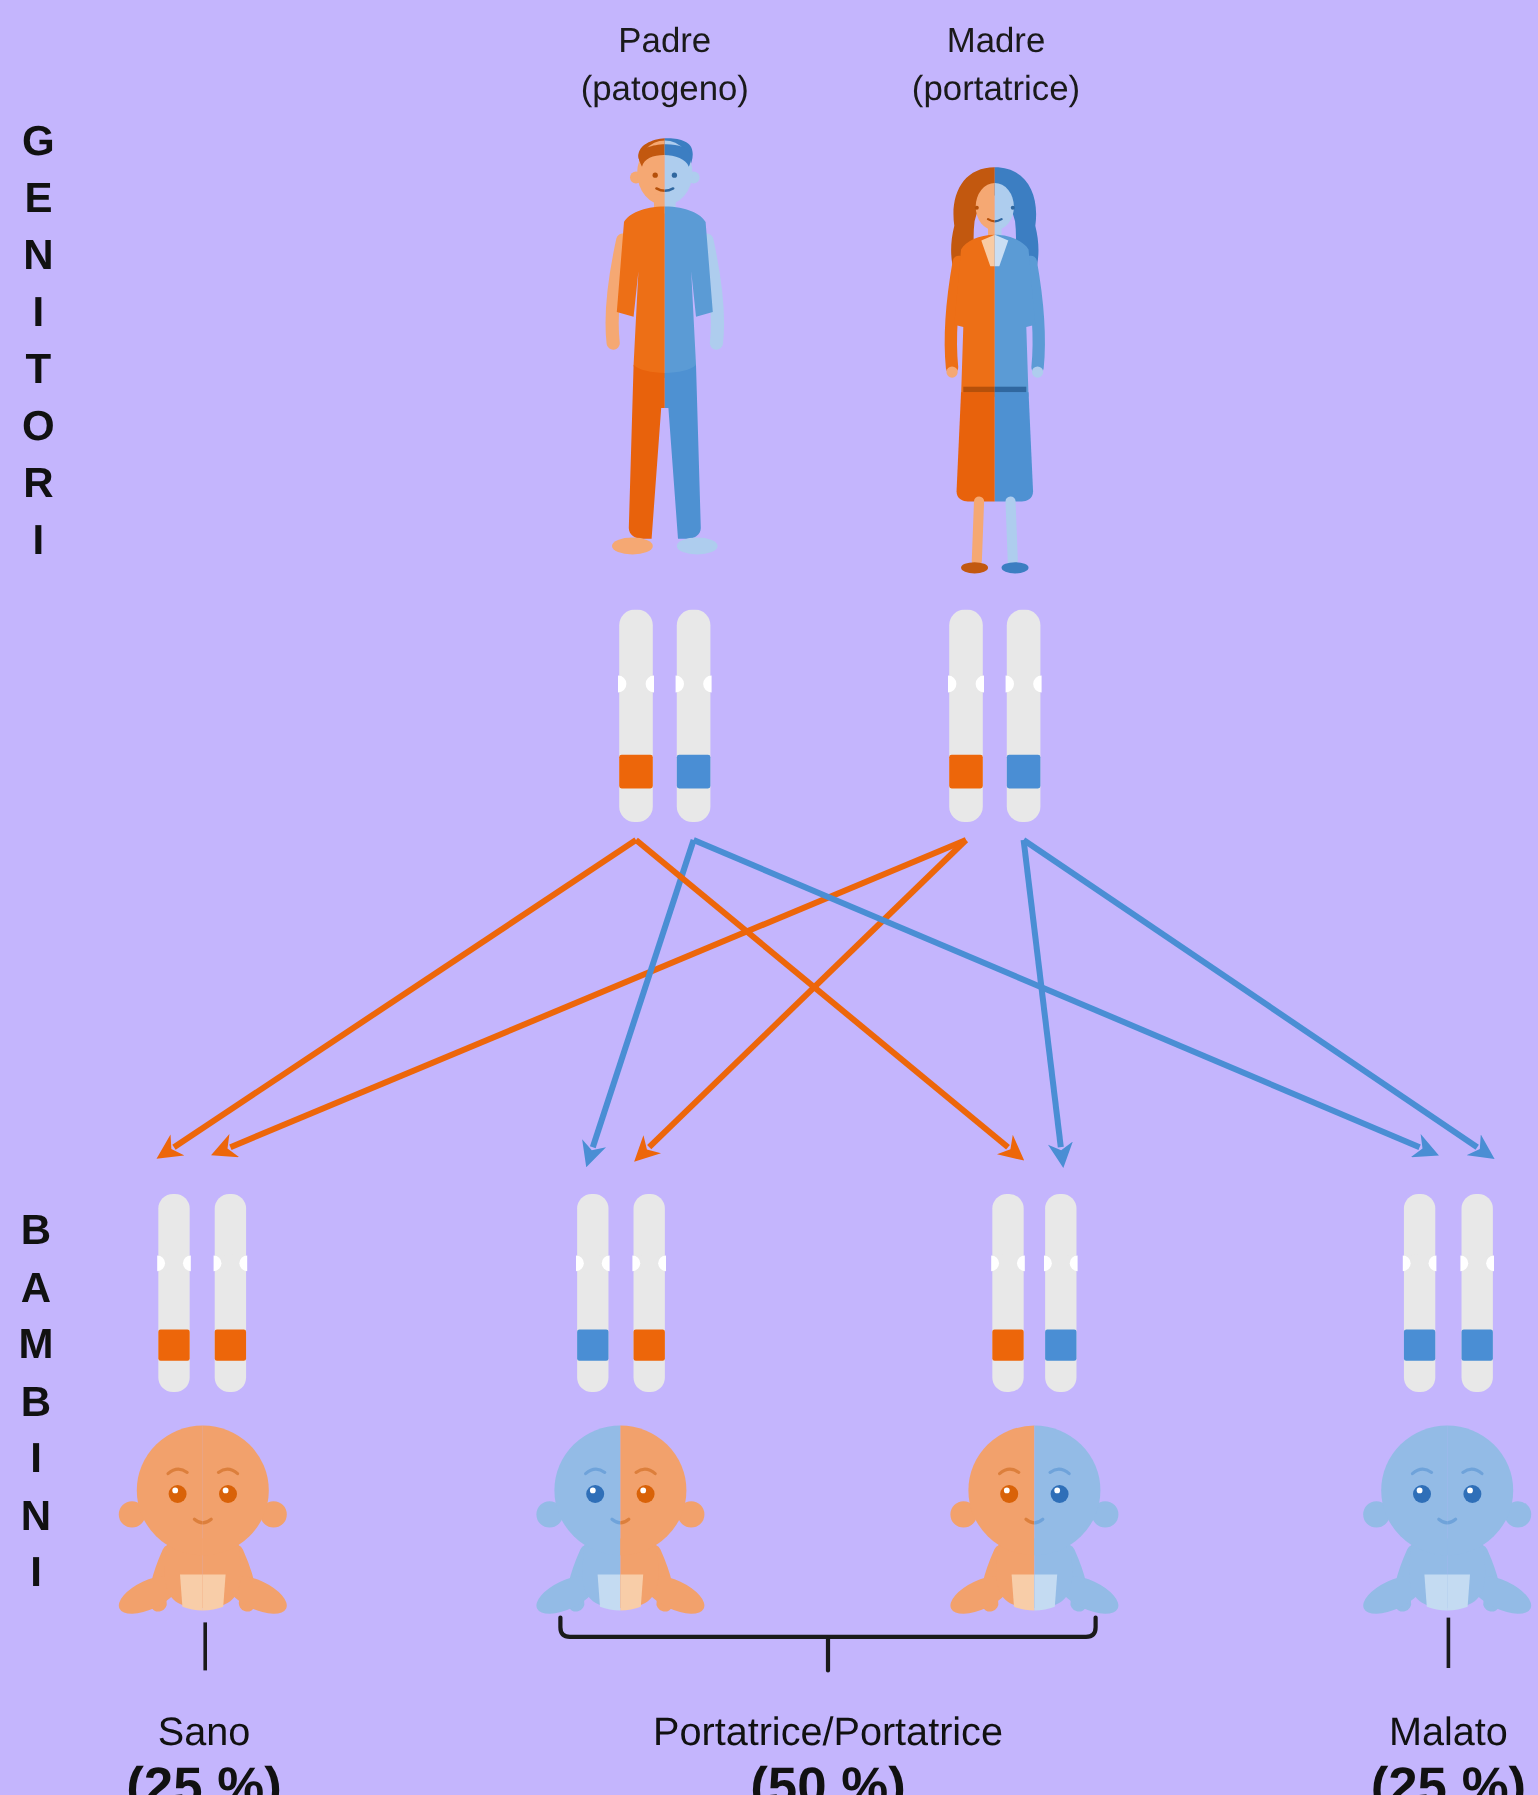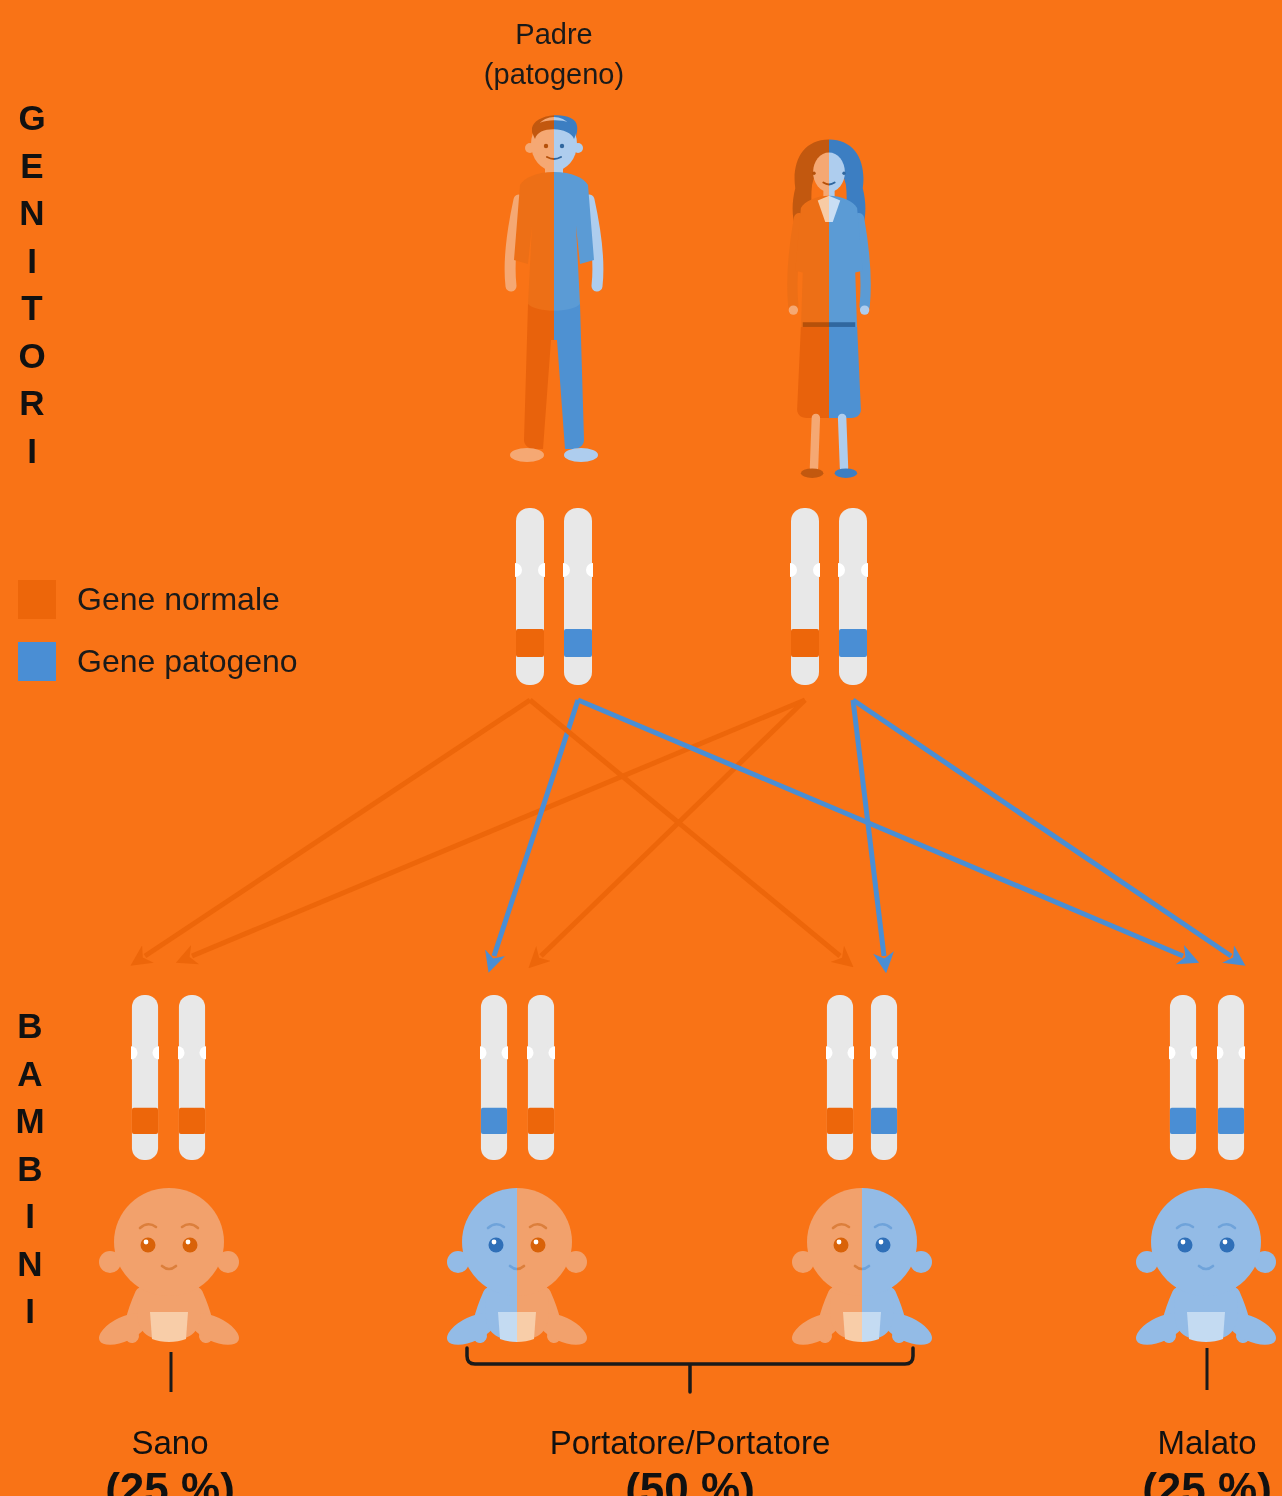--- a/index.html
+++ b/index.html
@@ -1,17 +1,17 @@
 <!DOCTYPE html>
 <html><head>
 <meta charset="utf-8">
 <style>
   html,body{margin:0;padding:0;background:#fff;overflow:hidden;}
   body{font-family:"Liberation Sans",sans-serif;color:#1a1a1a;}
-  #stage{position:relative;width:1282px;height:1496px;background:#f97316;}
+  #stage{position:relative;width:1282px;height:1496px;background:#c4b5fd;}
   #diagram{position:absolute;left:0;top:0;}
 
   .parent-label{position:absolute;width:280px;text-align:center;font-size:29px;line-height:40px;color:#1a1a1a;}
   .parent-label .l1,.parent-label .l2{display:block;}
   #father-label{left:414px;top:14px;}
   #mother-label{left:690px;top:14px;}
 
   .vertical-label{position:absolute;width:56px;text-align:center;font-weight:bold;font-size:35px;color:#111;}
   .vertical-label div{height:47.5px;line-height:47.5px;}
   #genitori-label{left:4px;top:94px;}
@@ -243,20 +243,24 @@
 
     <path d="M171,1352 L171,1392" stroke="#1a1a1a" stroke-width="3"></path>
     <path d="M467,1348 L467,1356 Q467,1364 475,1364 L905,1364 Q913,1364 913,1356 L913,1348 M690,1364 L690,1392" stroke="#1a1a1a" stroke-width="3.5" fill="none" stroke-linecap="round"></path>
     <path d="M1207,1348 L1207,1390" stroke="#1a1a1a" stroke-width="3"></path>
   </svg>
 
   <div class="parent-label" id="father-label">
     <span class="l1">Padre</span>
     <span class="l2">(patogeno)</span>
   </div>
+  <div class="parent-label" id="mother-label">
+    <span class="l1">Madre</span>
+    <span class="l2">(portatrice)</span>
+  </div>
 
   <div class="vertical-label" id="genitori-label">
       <div>G</div>
       <div>E</div>
       <div>N</div>
       <div>I</div>
       <div>T</div>
       <div>O</div>
       <div>R</div>
       <div>I</div>
@@ -264,37 +268,27 @@
   <div class="vertical-label" id="bambini-label">
       <div>B</div>
       <div>A</div>
       <div>M</div>
       <div>B</div>
       <div>I</div>
       <div>N</div>
       <div>I</div>
     </div>
 
-  <div id="legend">
-    <div class="legend-row">
-      <div class="legend-swatch" style="background: rgb(237, 102, 10);"></div>
-      <div class="legend-text">Gene normale</div>
-    </div>
-    <div class="legend-row">
-      <div class="legend-swatch" style="background: rgb(74, 142, 212);"></div>
-      <div class="legend-text">Gene patogeno</div>
-    </div>
-  </div>
 
   <div class="outcome" id="outcome-0">
     <div class="name">Sano</div>
     <div class="pct">(25 %)</div>
   </div>
   <div class="outcome" id="outcome-1">
-    <div class="name">Portatore/Portatore</div>
+    <div class="name">Portatrice/Portatrice</div>
     <div class="pct">(50 %)</div>
   </div>
   <div class="outcome" id="outcome-2">
     <div class="name">Malato</div>
     <div class="pct">(25 %)</div>
   </div>
 
 </div>
 
 </body></html>

